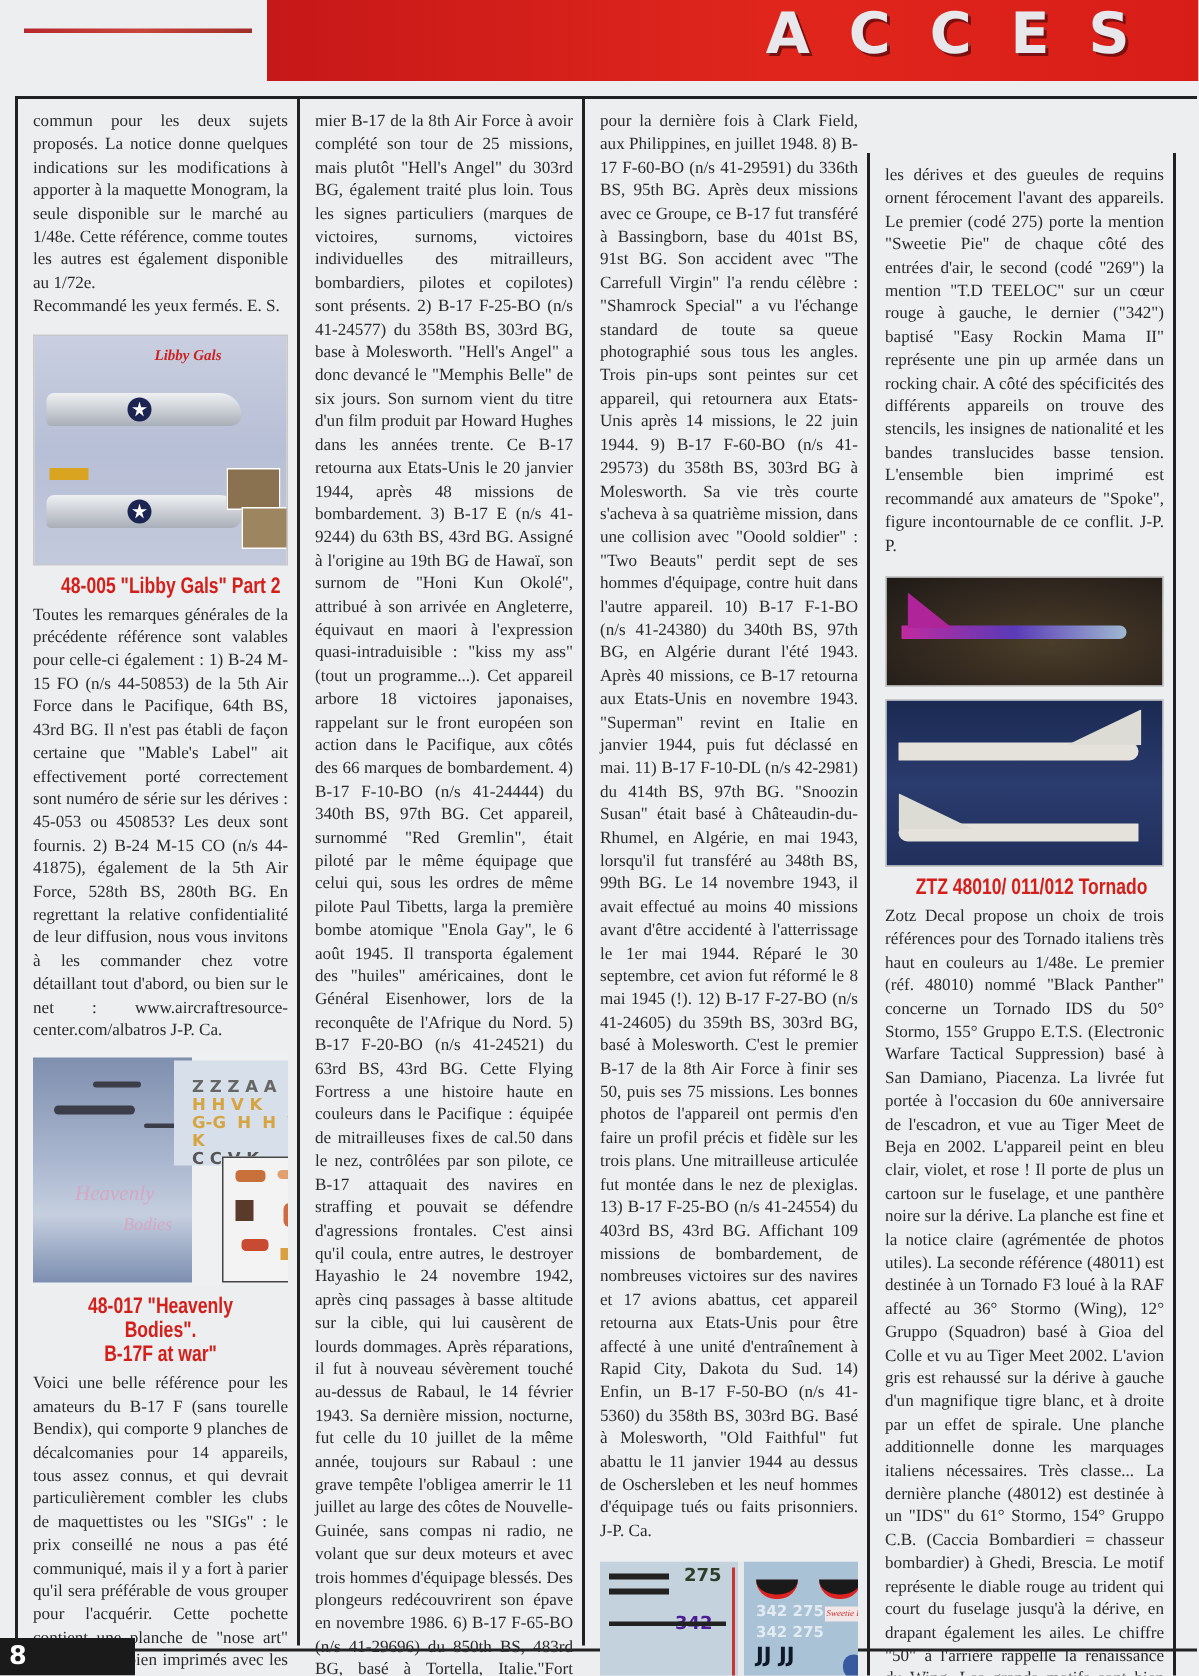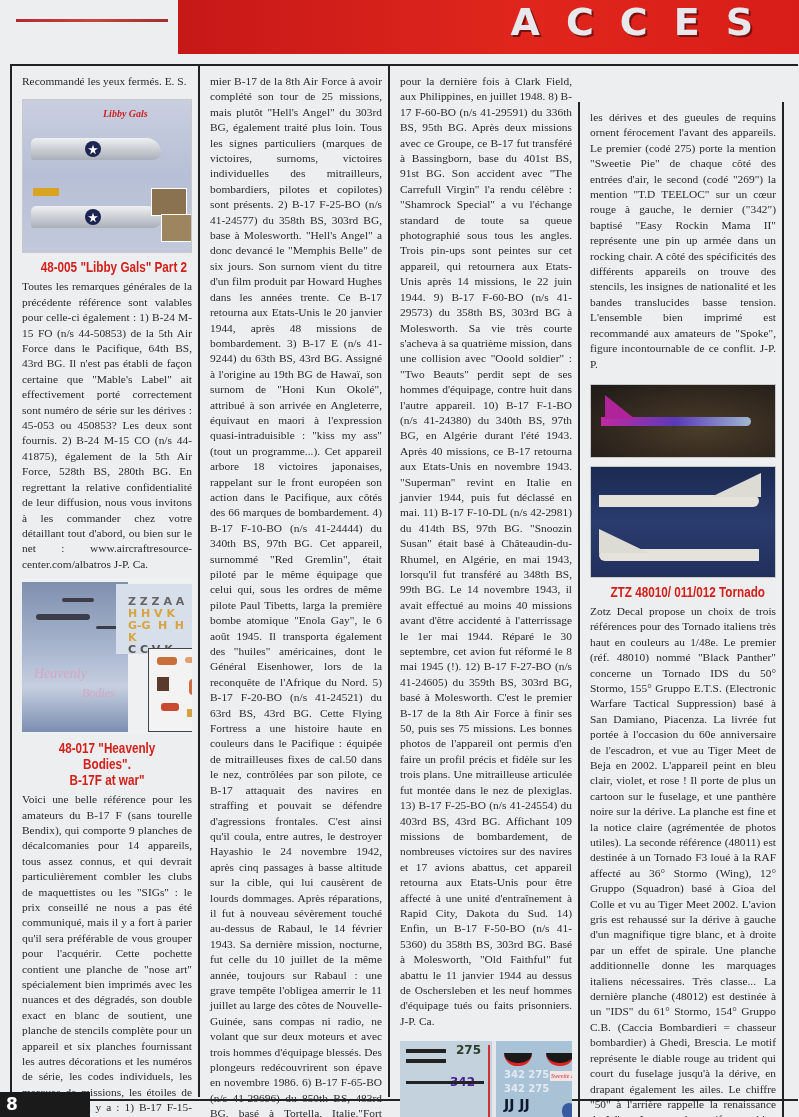--- a/index.html
+++ b/index.html
@@ -56,21 +56,21 @@
     font-size:10px; color:#c22; font-weight:bold; }
   .roundel { position:absolute; width:16px; height:16px; border-radius:50%;
     background:#1c2452; }
   .roundel::after { content:""; position:absolute; left:3px; top:3px; width:10px; height:10px;
     background:#fff; clip-path:polygon(50% 0,61% 38%,100% 38%,68% 60%,79% 100%,50% 75%,21% 100%,32% 60%,0 38%,39% 38%); }
   .photo-box { position:absolute; border:1px solid #fff; }
   
   .img-heaven { height:156px; margin:6px 0 0 0; background:#eef0f2; border:none; }
   .hb-cover { position:absolute; left:0; top:4px; width:106px; height:150px;
     background:linear-gradient(180deg,#7f8fae 0%,#a9b6cf 45%,#c5cfdf 70%,#7c8eb1 100%); }
-  .hb-cover .script { position:absolute; left:12px; top:84px; font-style:italic;
+  .hb-cover .script { position:absolute; left:28px; top:84px; font-style:italic;
     color:#d6a7c4; font-size:14px; }
   .hb-cover .script2 { position:absolute; left:60px; top:104px; font-style:italic;
     color:#d6a7c4; font-size:12px; }
   .hb-bomber { position:absolute; background:#3b3d48; height:6px; border-radius:3px; }
   .hb-sheet { position:absolute; left:94px; top:6px; width:96px; height:70px;
     background:#d7e0ea; font-family:"DejaVu Sans",sans-serif; font-weight:bold;
     color:#d6a440; font-size:11px; line-height:12px; padding:12px; box-sizing:border-box; }
   .hb-sheet2 { position:absolute; left:126px; top:70px; width:66px; height:82px;
     background:#f3f3f3; border:1px solid #444; }
   
@@ -99,20 +99,21 @@
 <body>
 
 <div class="header-rule"></div>
 <div class="header-band">
   <div class="header-title">ACCES</div>
 </div>
 
 <div class="frame"></div>
 
 <div class="col c1">
+  <p>commun pour les deux sujets proposés. La notice donne quelques indications sur les modifications à apporter à la maquette Monogram, la seule disponible sur le marché au 1/48e. Cette référence, comme toutes les autres est également disponible au 1/72e.</p>
   <p style="text-align:left">Recommandé les yeux fermés. E. S.</p>
 
   <div class="img img-libby">
     <div class="plane-title">Libby Gals</div>
     <div class="plane" style="left:8px;top:38px;width:130px;"></div>
     <div class="roundel" style="left:62px;top:41px;"></div>
     <div class="plane" style="left:8px;top:106px;width:130px;"></div>
     <div class="roundel" style="left:62px;top:109px;"></div>
     <div class="photo-box" style="left:128px;top:88px;width:34px;height:26px;background:#8a7150;"></div>
     <div class="photo-box" style="left:138px;top:114px;width:34px;height:26px;background:#9d8560;"></div>

